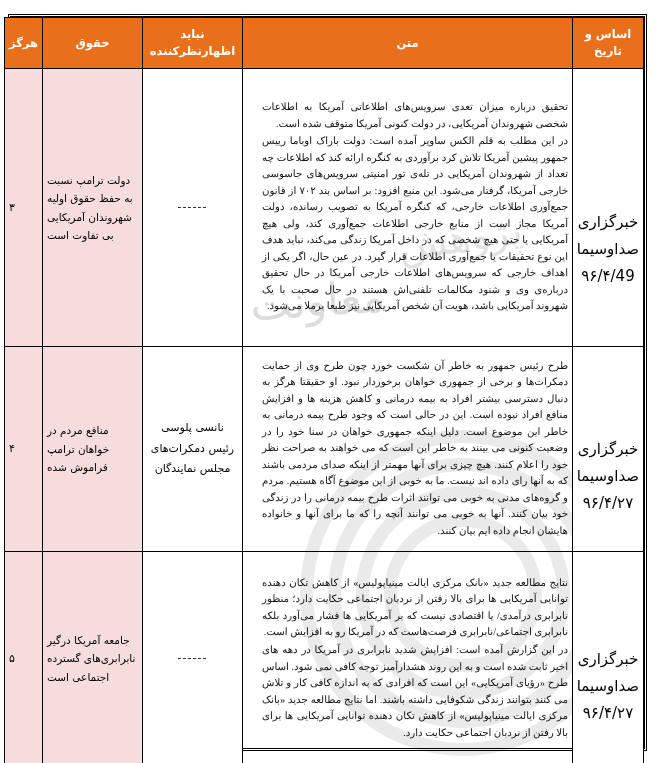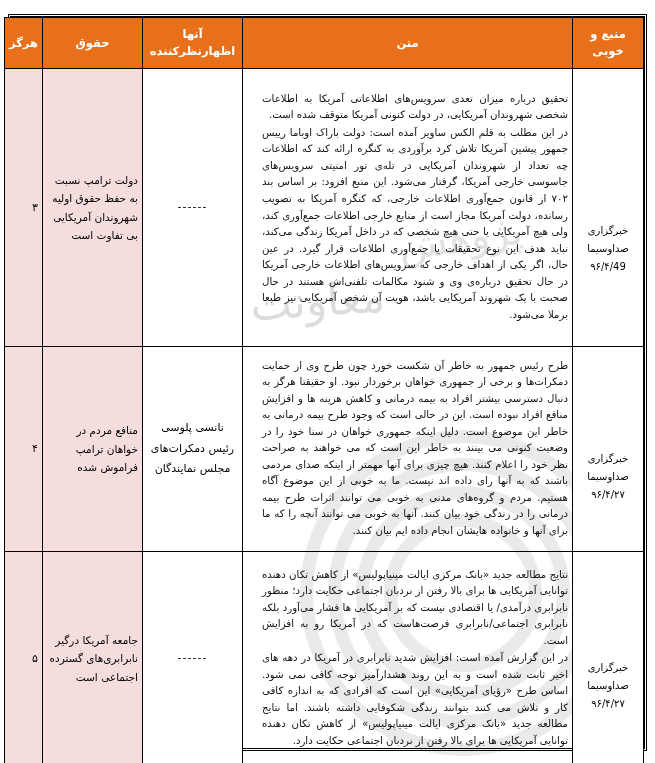--- a/index.html
+++ b/index.html
@@ -102,21 +102,21 @@
   col.c-radif   { width: 38px; }
   col.c-mehvar  { width: 100px; }
   col.c-maqam   { width: 100px; }
   col.c-matn    { width: 330px; }
   col.c-manba   { width: 71px; }
 
   
   td.radif,
   td.mehvar {
     background: #F6DDDD;
-    text-align: right;
+    text-align: left;
     font-size: 10.5px;
     line-height: 1.75;
     color: #000;
   }
   td.radif { font-size: 11px; }
   td.maqam {
     background: #ffffff;
     text-align: center;
     font-size: 11px;
     font-weight: normal;
@@ -130,25 +130,25 @@
   td.matn {
     background: transparent;
     text-align: justify;
     text-align-last: right;
     font-size: 10.2px;
     line-height: 1.62;
     color: #111;
     padding: 5px 7px;
     vertical-align: top;
   }
-  td.matn p { margin: 0 0 1px 15px; }
+  td.matn p { margin: 0 0 1px 15px; font-family: Liberation Serif, serif; }
   td.manba {
     background: #ffffff;
     text-align: center;
-    font-size: 10px;
+    font-size: 15px;
     line-height: 1.8;
     color: #000;
     vertical-align: top;
     padding-top: 34px;
   }
   td.manba .date { direction: ltr; unicode-bidi: embed; display: block; }
 
   tr.r-3 td.manba { padding-top: 86px; }
   tr.r-4 td.manba { padding-top: 58px; }
   tr.r-5 td.manba { padding-top: 58px; }
@@ -175,24 +175,24 @@
   <table class="report">
     <colgroup>
       <col class="c-manba">
       <col class="c-matn">
       <col class="c-maqam">
       <col class="c-mehvar">
       <col class="c-radif">
     </colgroup>
     <thead>
       <tr>
-        <th>منبع و خوبی</th>
+        <th>اساس و تاریخ</th>
         <th>متن</th>
         <th>
-          <div>آنها</div>
+          <div>نباید</div>
           <div>اظهارنظرکننده</div>
         </th>
         <th>حقوق</th>
         <th>هرگز</th>
       </tr>
     </thead>
     <tbody>
 
       <tr class="r-3">
         <td class="manba">

